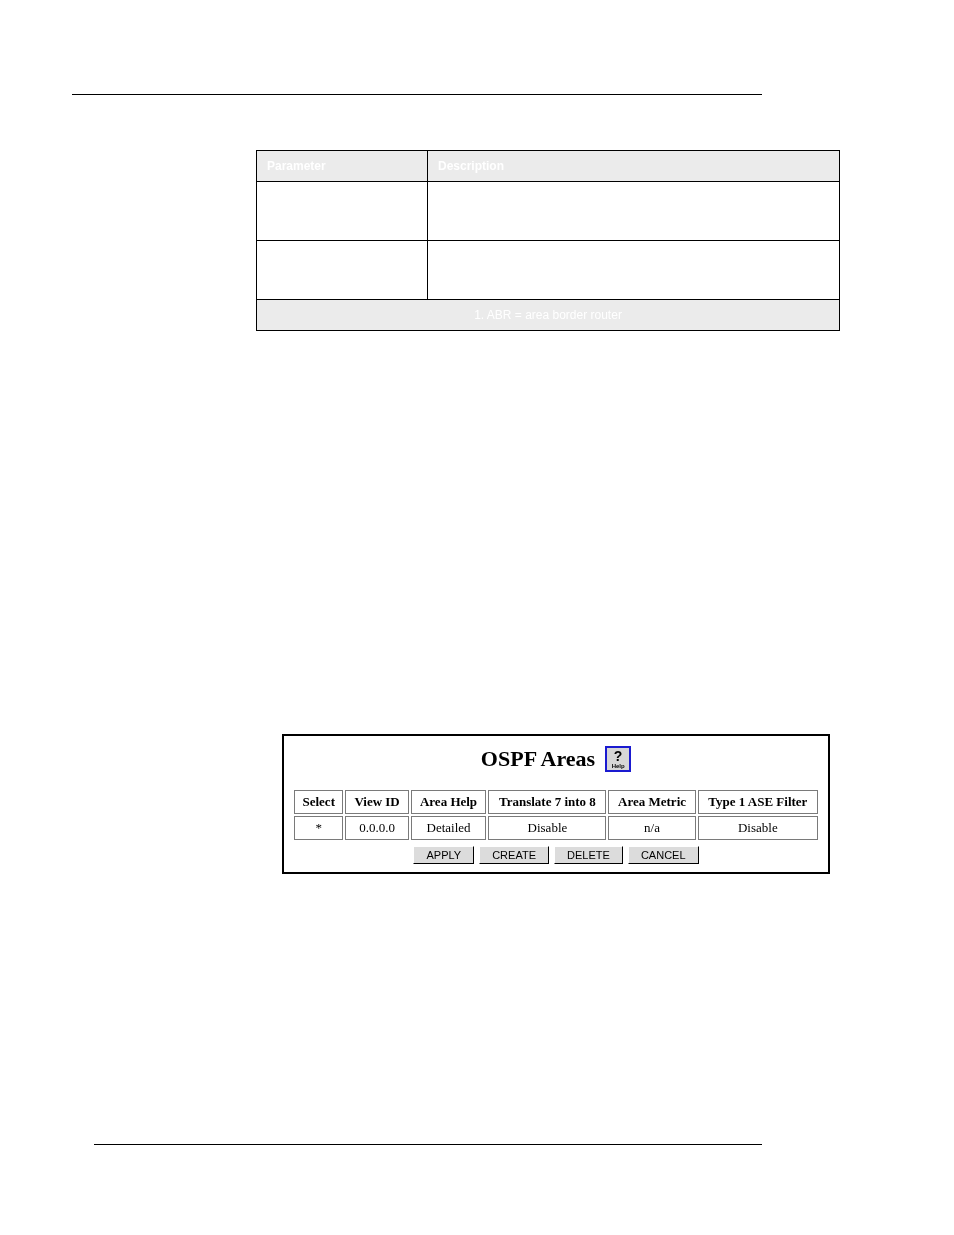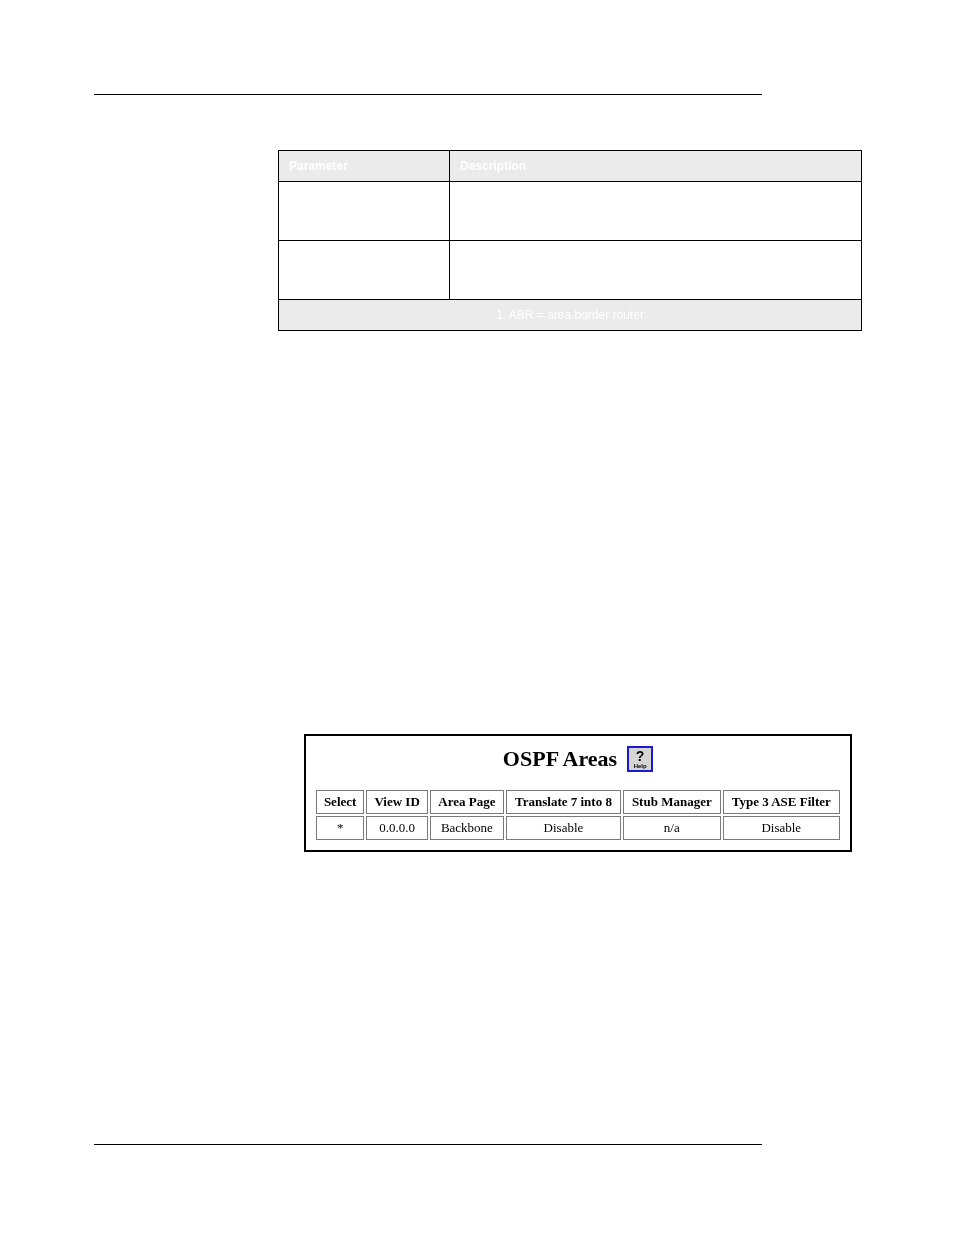--- a/index.html
+++ b/index.html
@@ -7,21 +7,21 @@
     padding: 0;
     background: #fff;
     font-family: "Times New Roman", Times, serif;
     color: #000;
   }
   .page {
     width: 856px;
     height: 1235px;
     position: relative;
     box-sizing: border-box;
-    padding: 56px 94px 46px 94px;
+    padding: 56px 94px 46px 72px;
   }
   .header-line {
     margin: 0 0 10px 0;
     display: flex;
     justify-content: space-between;
     align-items: baseline;
     font-family: Arial, Helvetica, sans-serif;
     font-size: 13px;
     color: #fff;
   }
@@ -286,36 +286,42 @@
         <span class="q">?</span>
         <span class="h">Help</span>
       </span>
     </div>
 
     <table class="dlg">
       <tbody>
           <tr>
         <th>Select</th>
         <th>View ID</th>
-        <th>Area Page</th>
+        <th>Area Help</th>
         <th>Translate 7 into 8</th>
-        <th>Stub Manager</th>
-        <th>Type 3 ASE Filter</th>
+        <th>Area Metric</th>
+        <th>Type 1 ASE Filter</th>
       </tr>
       <tr>
         <td>*</td>
         <td>0.0.0.0</td>
-        <td>Backbone</td>
+        <td>Detailed</td>
         <td>Disable</td>
         <td>n/a</td>
         <td>Disable</td>
       </tr>
     </tbody>
       </table>
 
+    <div class="dlg-buttons">
+      <button>APPLY</button>
+      <button>CREATE</button>
+      <button>DELETE</button>
+      <button>CANCEL</button>
+    </div>
   </div>
 
   <hr class="hr-bottom">
   <div class="footer">
     <span>Catalyst 8540 CSR Cisco View Based Router Manager User's Guide</span>
     <span>6-9</span>
   </div>
 
 </div>
 

